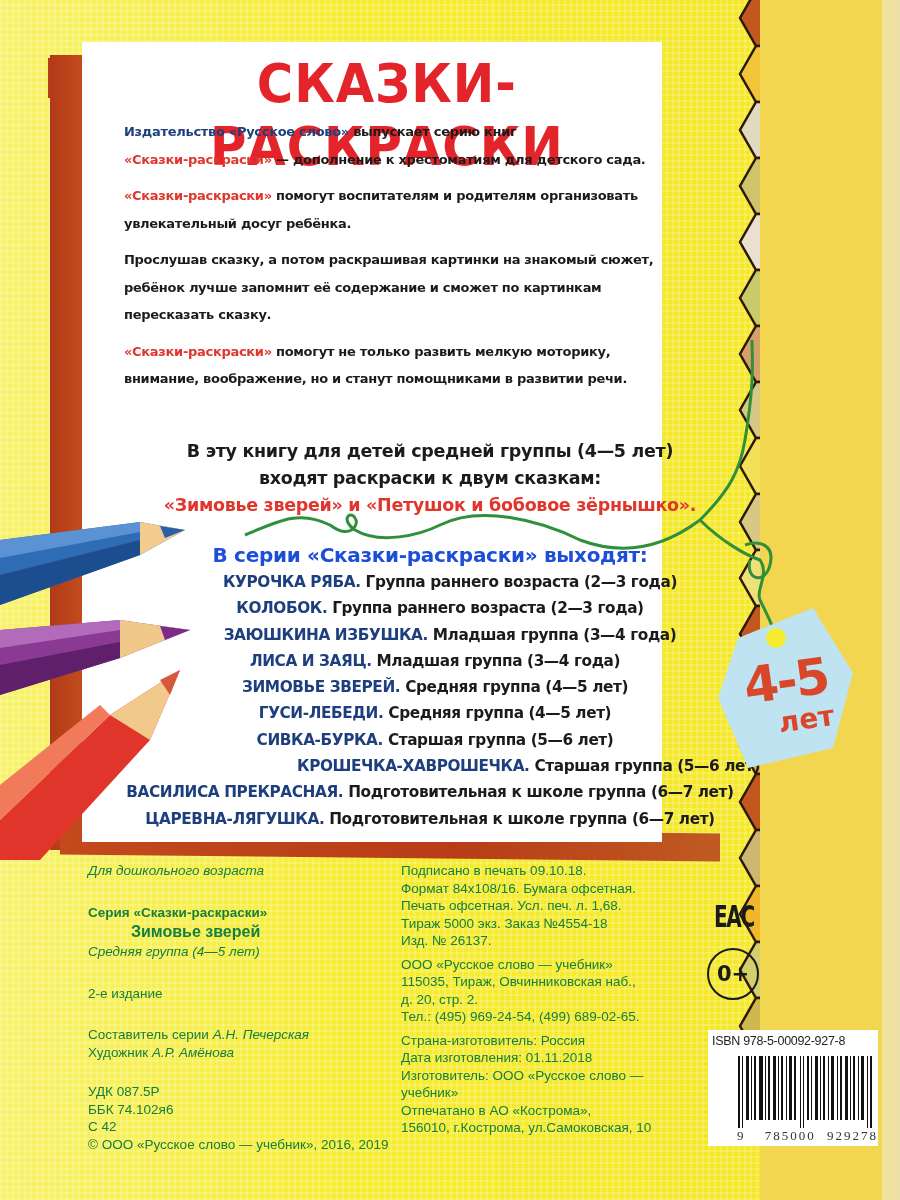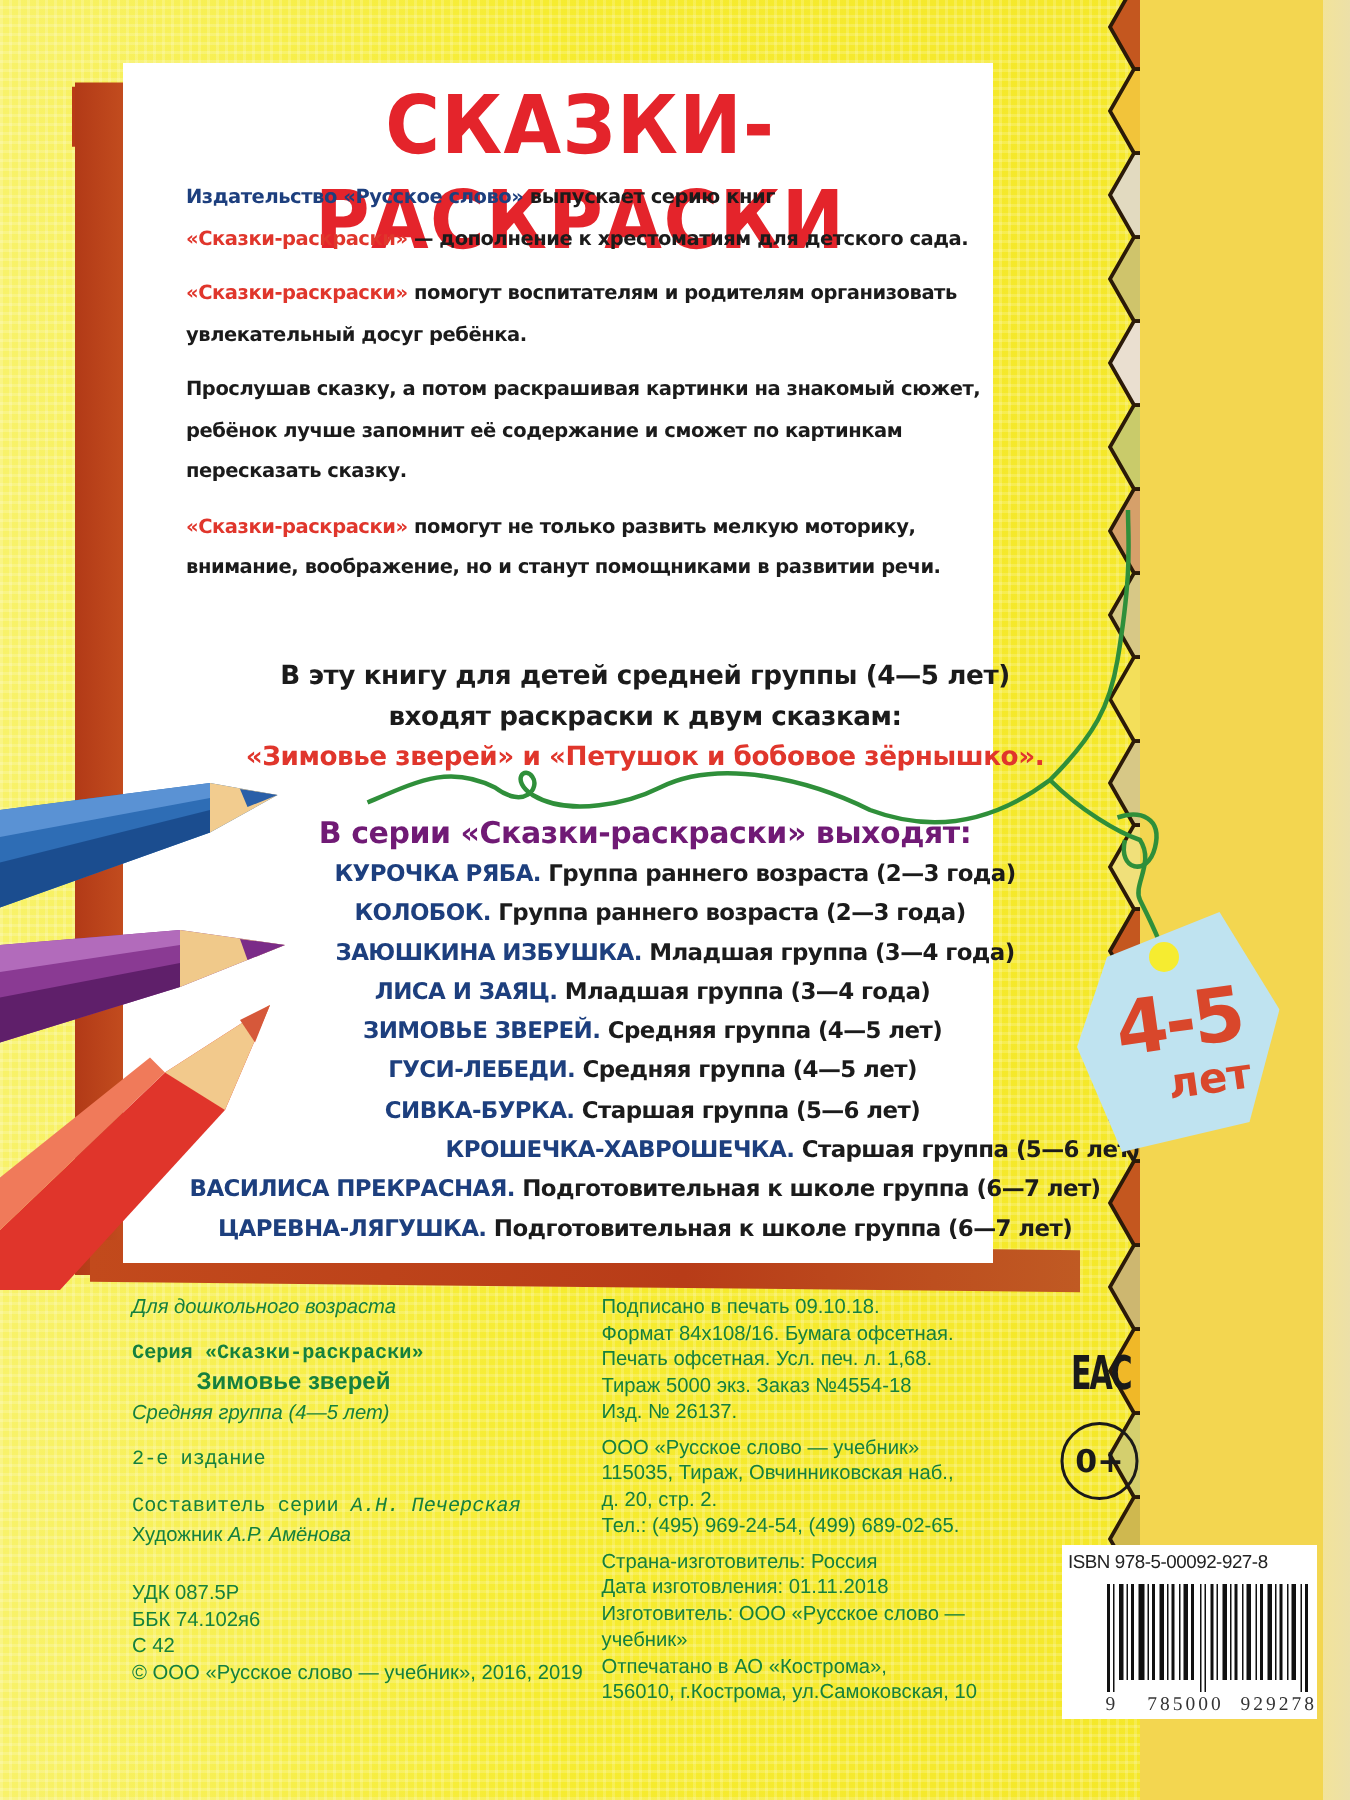--- a/index.html
+++ b/index.html
@@ -64,21 +64,21 @@
   .book-info {
     position: absolute; left: 150px; top: 438px; width: 560px; text-align: center;
     font-family: "DejaVu Sans", sans-serif; font-weight: bold;
     font-size: 17.5px; line-height: 27px; color: #1b1b1b; letter-spacing: -0.3px;
   }
   .book-info .tales { color: #e0362c; }
 
   .series-head {
     position: absolute; left: 150px; top: 543px; width: 560px; text-align: center;
     font-family: "DejaVu Sans", sans-serif; font-weight: bold;
-    font-size: 20px; color: #701a75; letter-spacing: -0.3px;
+    font-size: 20px; color: #1d4ed8; letter-spacing: -0.3px;
   }
   .series-list {
     position: absolute; left: 100px; top: 569px; width: 660px;
     font-family: "DejaVu Sans", sans-serif; font-weight: bold;
     font-size: 15.3px; line-height: 26.3px; color: #1b1b1b; text-align: center;
     letter-spacing: -0.4px;
   }
   .series-list .item { white-space: nowrap; }
   .series-list .name { color: #1d3f7e; }
   .series-list .item:nth-child(1) { margin-left: 40px; }
@@ -107,21 +107,21 @@
   .pencils { position: absolute; left: 0; top: 480px; width: 260px; height: 380px; }
 
   .imprint {
     position: absolute; font-family: "Liberation Sans", sans-serif;
     font-size: 13.5px; line-height: 17.5px; color: #15803d;
   }
   .imp-left { left: 88px; top: 862px; width: 320px; }
   .imp-left .italic { font-style: italic; }
   .imp-left .bold { font-weight: bold; }
   .imp-left .big { font-size: 16px; font-weight: bold; line-height: 22px; margin-left: 43px; }
-  .imp-left .gap { margin-top: 14px; font-family: Liberation Mono, monospace; }
+  .imp-left .gap { margin-top: 24px; }
   .imp-right { left: 401px; top: 862px; width: 300px; }
   .imp-right .gap { margin-top: 6px; }
 
   .eac {
     position: absolute; left: 714px; top: 898px; width: 46px; height: 34px;
     font-family: "DejaVu Sans Condensed", "DejaVu Sans", sans-serif;
     font-size: 31px; font-weight: bold; color: #1a1a1a; letter-spacing: -2px;
     transform: scaleX(0.72); transform-origin: left center;
   }
   .age-badge {

